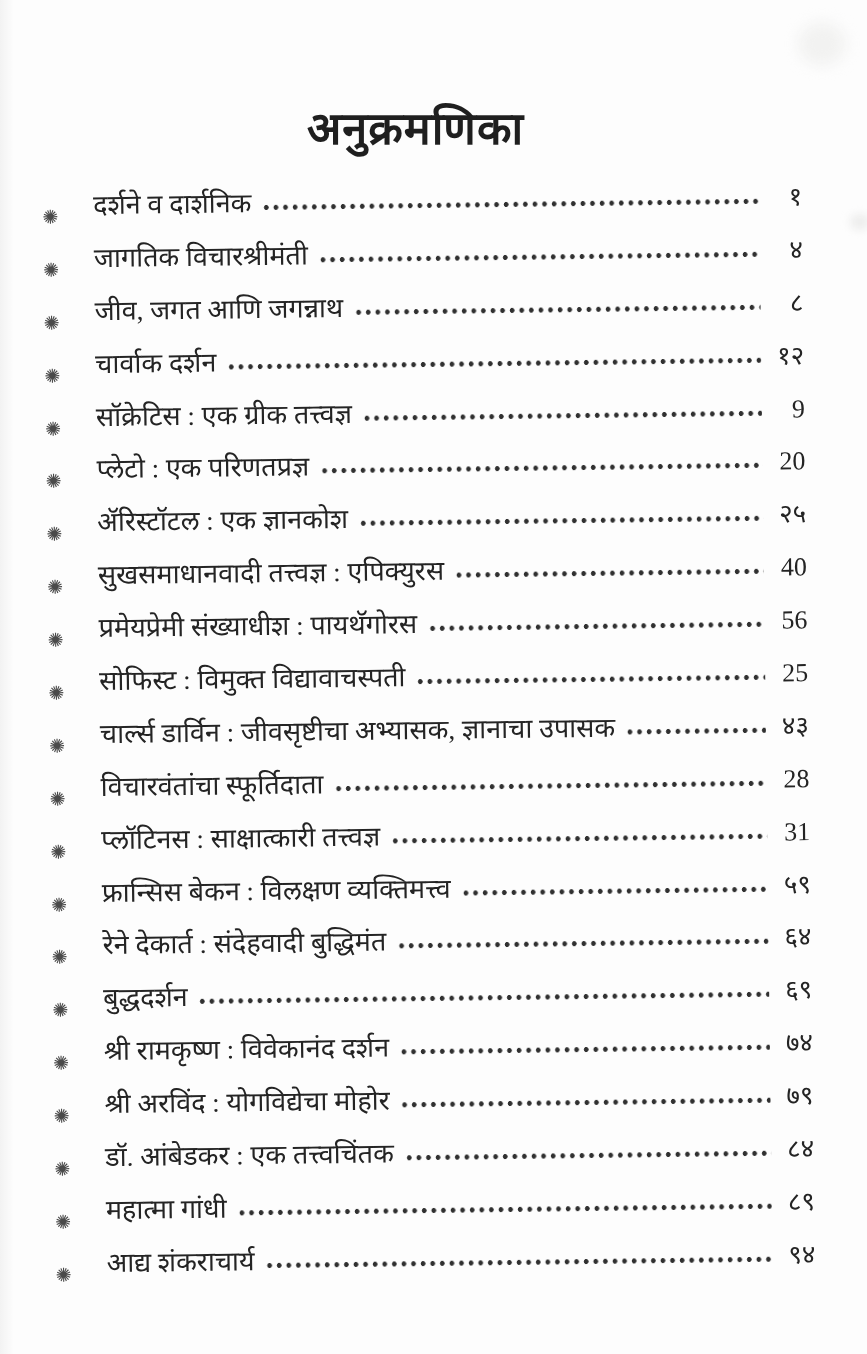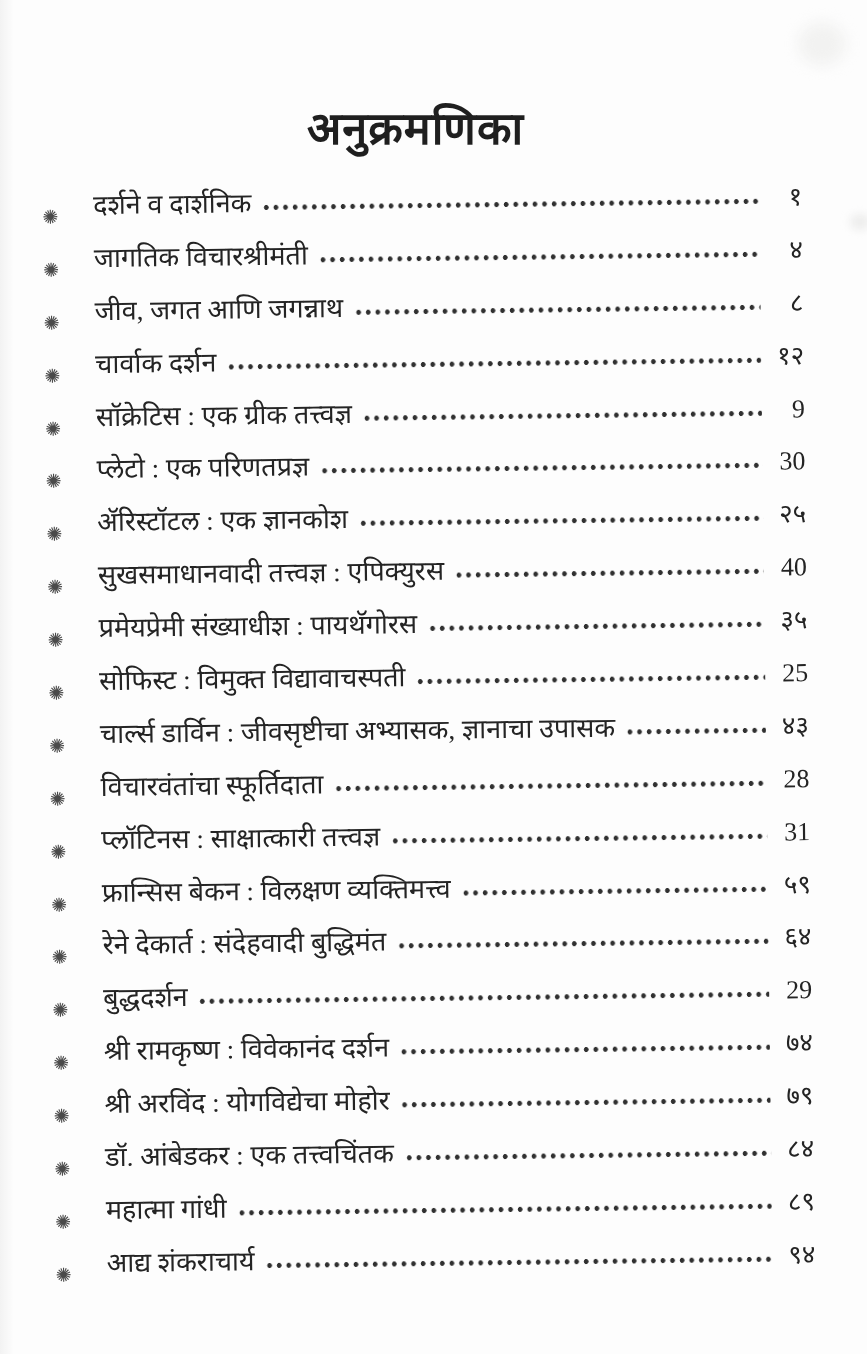--- a/index.html
+++ b/index.html
@@ -142,42 +142,42 @@
       <span class="bullet">✺</span>
       <span class="entry">सॉक्रेटिस : एक ग्रीक तत्त्वज्ञ</span>
       <span class="leader"></span>
       <span class="pagenum">9</span>
     </div>
 
     <div class="row">
       <span class="bullet">✺</span>
       <span class="entry">प्लेटो : एक परिणतप्रज्ञ</span>
       <span class="leader"></span>
-      <span class="pagenum">30</span>
+      <span class="pagenum">20</span>
     </div>
 
     <div class="row">
       <span class="bullet">✺</span>
       <span class="entry">ॲरिस्टॉटल : एक ज्ञानकोश</span>
       <span class="leader"></span>
       <span class="pagenum">२५</span>
     </div>
 
     <div class="row">
       <span class="bullet">✺</span>
       <span class="entry">सुखसमाधानवादी तत्त्वज्ञ : एपिक्युरस</span>
       <span class="leader"></span>
       <span class="pagenum">40</span>
     </div>
 
     <div class="row">
       <span class="bullet">✺</span>
       <span class="entry">प्रमेयप्रेमी संख्याधीश : पायथॅगोरस</span>
       <span class="leader"></span>
-      <span class="pagenum">३५</span>
+      <span class="pagenum">56</span>
     </div>
 
     <div class="row">
       <span class="bullet">✺</span>
       <span class="entry">सोफिस्ट : विमुक्त विद्यावाचस्पती</span>
       <span class="leader"></span>
       <span class="pagenum">25</span>
     </div>
 
     <div class="row">
@@ -212,21 +212,21 @@
       <span class="bullet">✺</span>
       <span class="entry">रेने देकार्त : संदेहवादी बुद्धिमंत</span>
       <span class="leader"></span>
       <span class="pagenum">६४</span>
     </div>
 
     <div class="row">
       <span class="bullet">✺</span>
       <span class="entry">बुद्धदर्शन</span>
       <span class="leader"></span>
-      <span class="pagenum">29</span>
+      <span class="pagenum">६९</span>
     </div>
 
     <div class="row">
       <span class="bullet">✺</span>
       <span class="entry">श्री रामकृष्ण : विवेकानंद दर्शन</span>
       <span class="leader"></span>
       <span class="pagenum">७४</span>
     </div>
 
     <div class="row">

